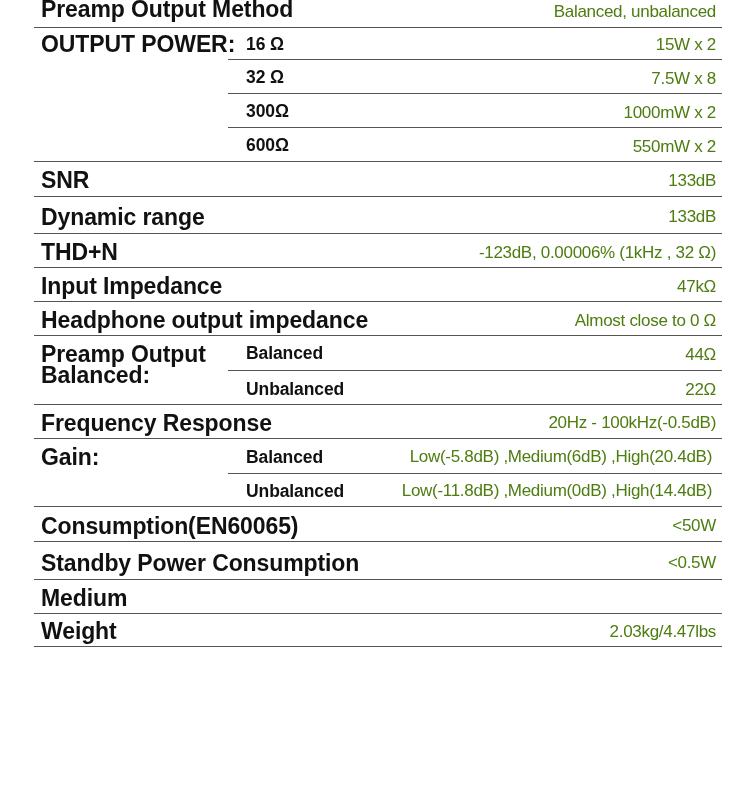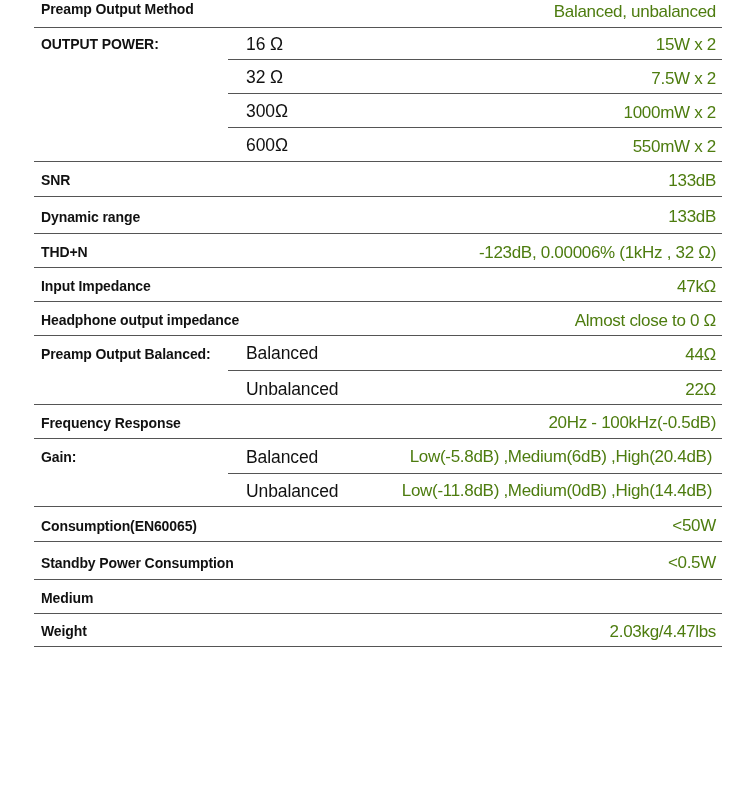--- a/index.html
+++ b/index.html
@@ -23,21 +23,21 @@
     }
     .row {
       position: relative;
       border-bottom: 1.5px solid #555;
       box-sizing: border-box;
     }
     .label {
       position: absolute;
       left: 7px;
       font-weight: bold;
-      font-size: 14px;
+      font-size: 23px;
       color: #111;
       letter-spacing: -0.1px;
       line-height: 21px;
     }
     .value {
       position: absolute;
       right: 6px;
       font-size: 17px;
       color: #4d7c0f;
       letter-spacing: -0.3px;
@@ -46,21 +46,21 @@
     .sub {
       position: absolute;
       left: 194px;
       right: 0;
       box-sizing: border-box;
     }
     .sub.line { border-bottom: 1.5px solid #555; }
     .sub .sublabel {
       position: absolute;
       left: 18px;
-      font-weight: normal;
+      font-weight: bold;
       font-size: 17.5px;
       color: #111;
       letter-spacing: -0.1px;
     }
     .sub .value { right: 6px; }
   </style>
 </head>
 <body>
 
 <div class="specs">
@@ -71,21 +71,21 @@
   </div>
 
   <div class="row" style="height:134px">
     <span class="label" style="top:6px">OUTPUT POWER:</span>
     <div class="sub line" style="top:0;height:32px">
       <span class="sublabel" style="top:6px">16 Ω</span>
       <span class="value" style="top:7px">15W x 2</span>
     </div>
     <div class="sub line" style="top:32px;height:34px">
       <span class="sublabel" style="top:7px">32 Ω</span>
-      <span class="value" style="top:9px">7.5W x 2</span>
+      <span class="value" style="top:9px">7.5W x 8</span>
     </div>
     <div class="sub line" style="top:66px;height:34px">
       <span class="sublabel" style="top:7px">300Ω</span>
       <span class="value" style="top:9px">1000mW x 2</span>
     </div>
     <div class="sub" style="top:100px;height:34px">
       <span class="sublabel" style="top:7px">600Ω</span>
       <span class="value" style="top:9px">550mW x 2</span>
     </div>
   </div>

